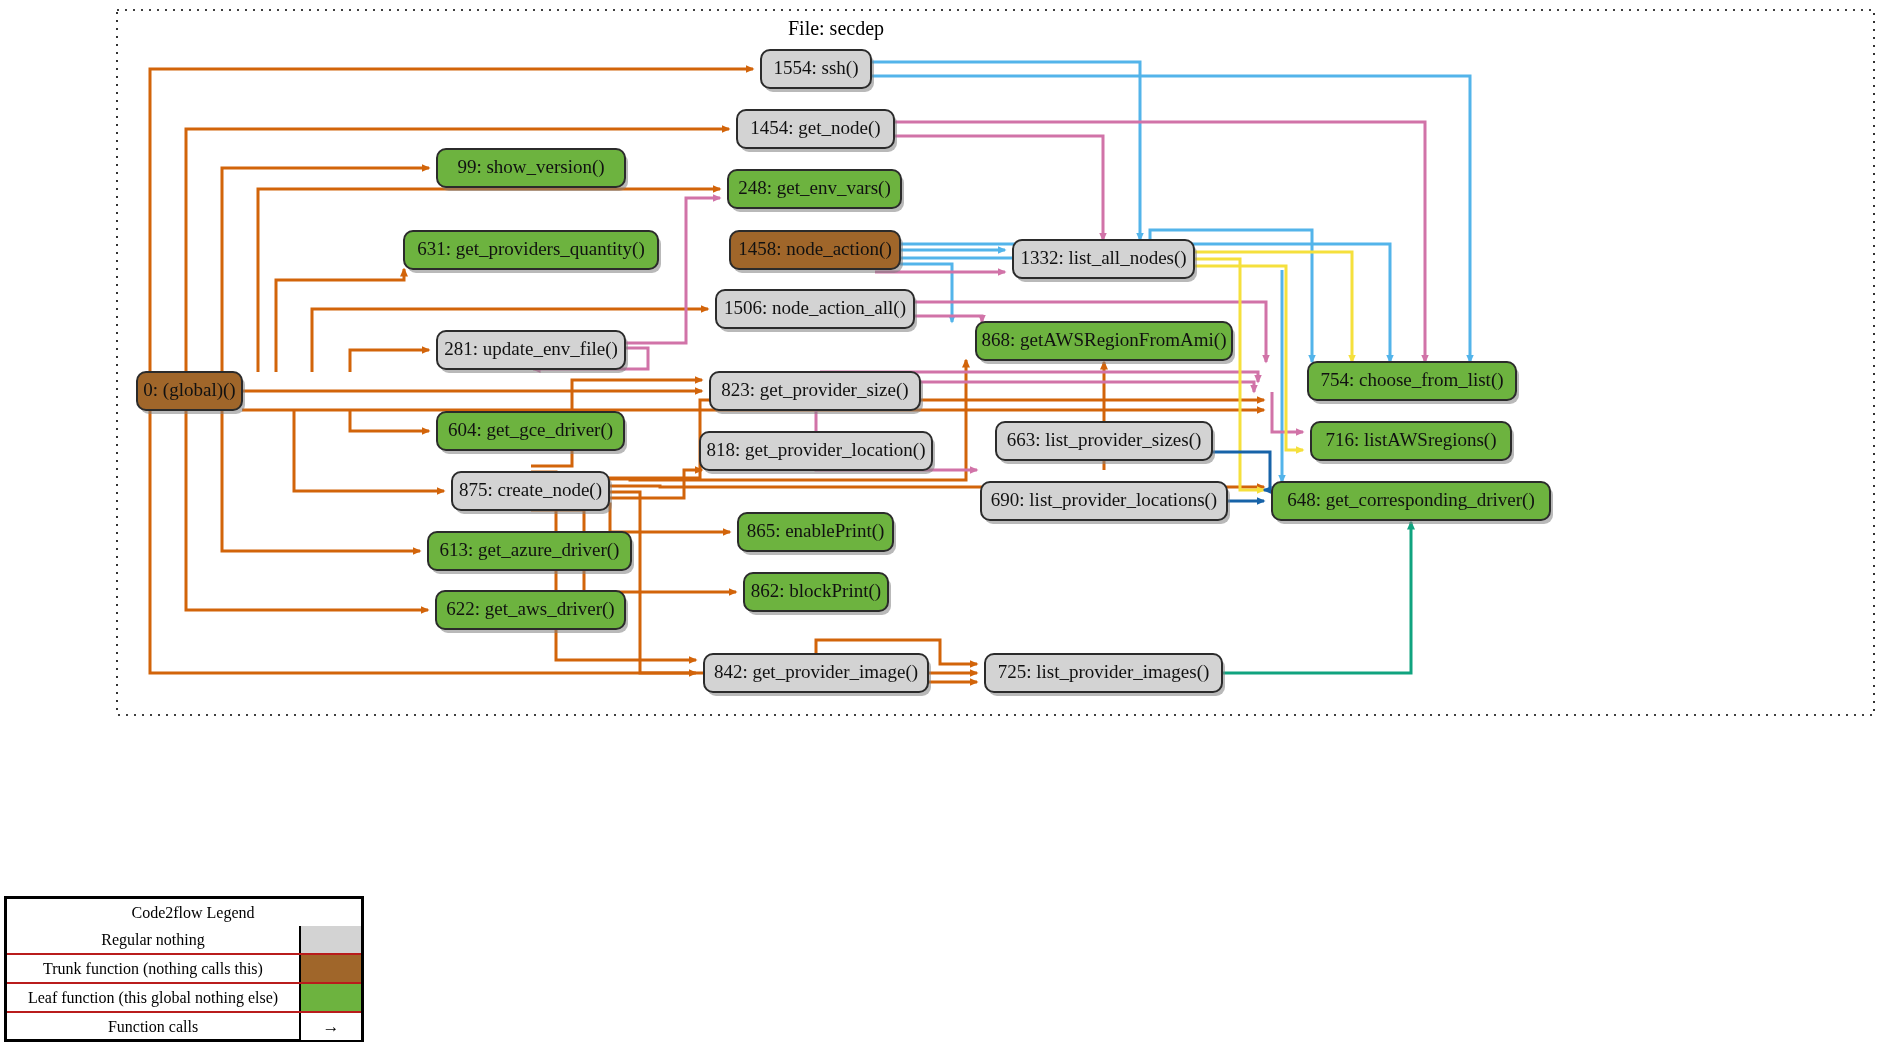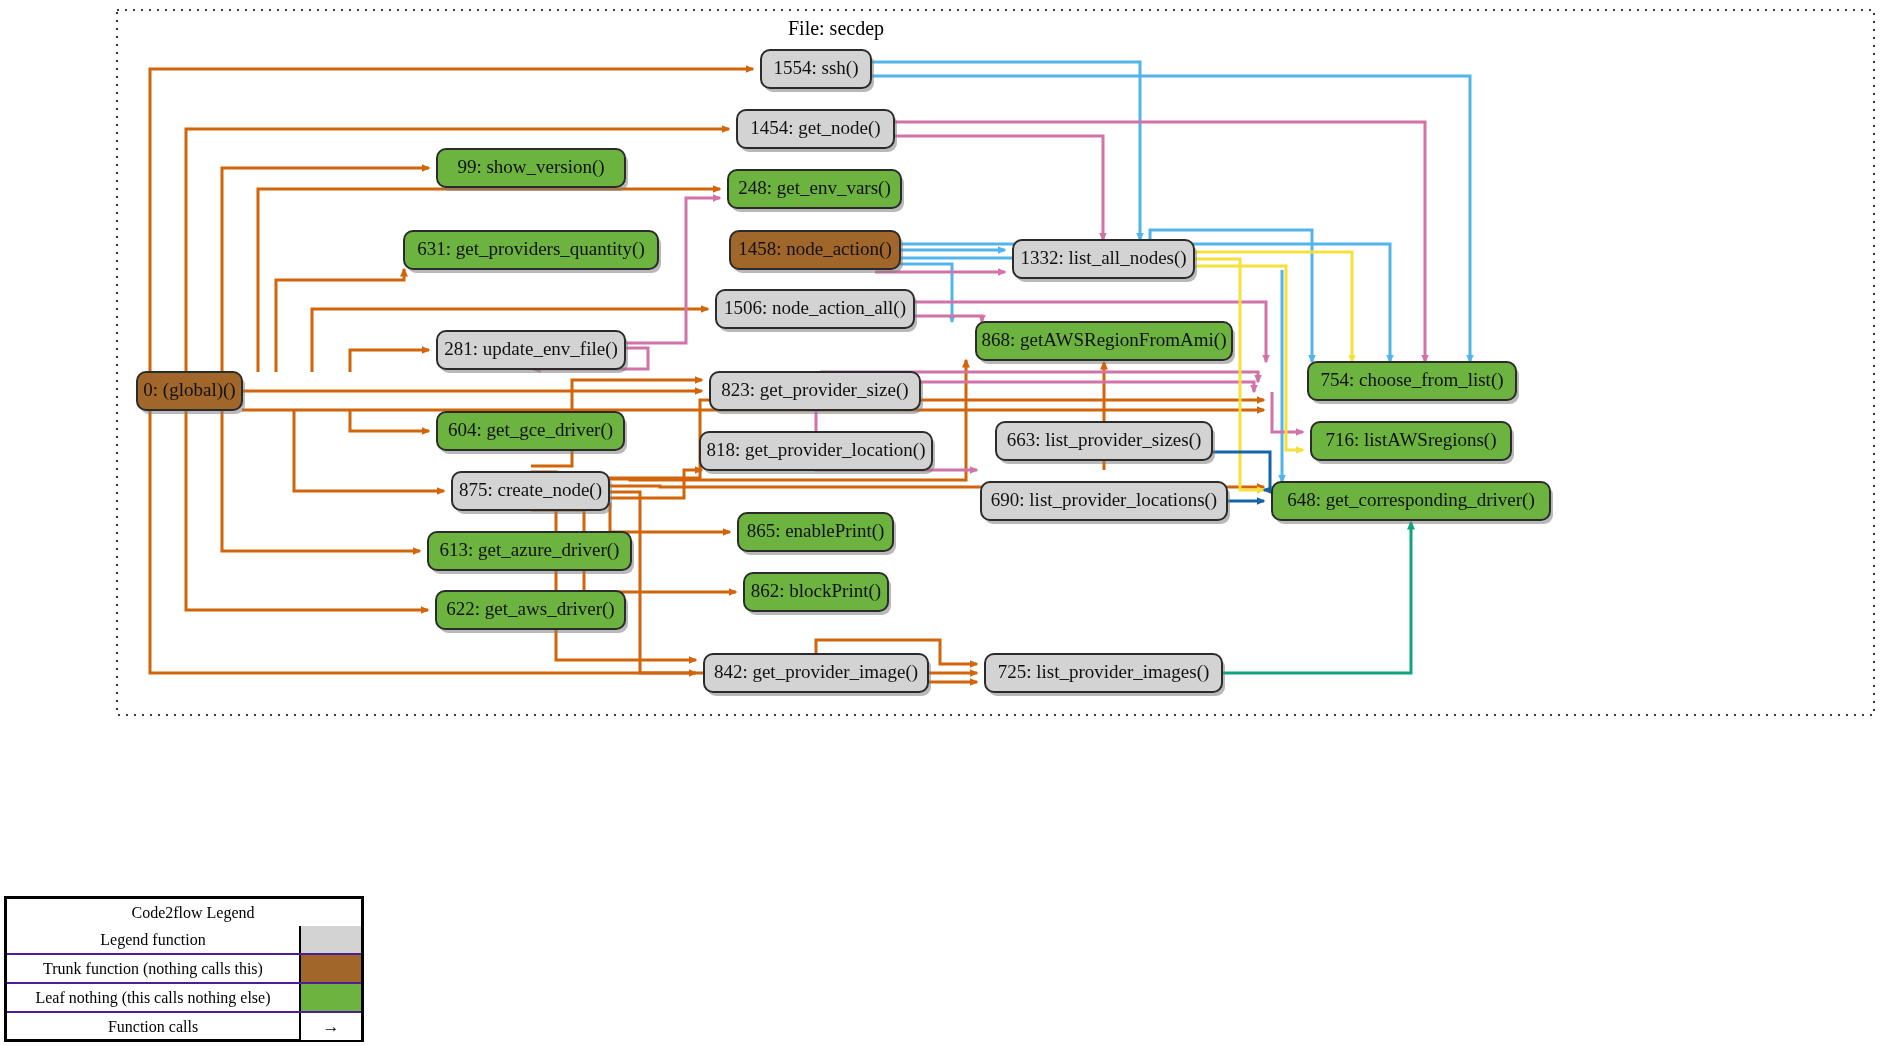--- a/index.html
+++ b/index.html
@@ -7,21 +7,21 @@
        font-family:"Liberation Serif","DejaVu Serif",serif;}
   #canvas{position:absolute;left:0;top:0;width:1891px;height:1046px;}
   .cluster-border{fill:none;stroke:#000000;stroke-width:1.6;stroke-dasharray:2 6;stroke-linecap:butt;}
   .node-rect{stroke:#2b2b2b;stroke-width:2;}
   .node-shadow{fill:#808080;opacity:.55;}
   .node-label{font-family:"Liberation Serif","DejaVu Serif",serif;font-size:19px;fill:#111111;
               text-anchor:middle;dominant-baseline:middle;}
   .cluster-title{font-family:"Liberation Serif","DejaVu Serif",serif;font-size:20px;fill:#000;text-anchor:middle;}
   .edge{fill:none;stroke-width:3;stroke-linecap:butt;stroke-linejoin:miter;}
   .legend-box{position:absolute;border:3px solid #000;background:#fff;box-sizing:border-box;}
-  .legend-row{display:flex;border-top:2px solid #4c1d95;height:27px;}
+  .legend-row{display:flex;border-top:2px solid #b91c1c;height:27px;}
   .legend-row.first{border-top:none;}
   .legend-text{flex:1 1 auto;display:flex;align-items:center;justify-content:center;
                font-family:"Liberation Serif","DejaVu Serif",serif;font-size:16px;color:#000;
                white-space:nowrap;padding:0 4px;}
   .legend-swatch{width:60px;border-left:2px solid #000;display:flex;align-items:center;justify-content:center;
                  font-family:"Liberation Serif","DejaVu Serif",serif;font-size:17px;color:#000;}
   .legend-title{height:27px;display:flex;align-items:center;justify-content:center;
                 font-family:"Liberation Serif","DejaVu Serif",serif;font-size:16px;color:#000;margin-left:18px;}
 </style>
 </head>
@@ -271,28 +271,28 @@
         <rect class="node-shadow" x="1275" y="486" width="278" height="38" rx="9"></rect>
         <rect class="node-rect" x="1272" y="482" width="278" height="38" rx="9" fill="#6db33f"></rect>
         <text class="node-label" x="1411" y="502">648: get_corresponding_driver()</text>
       </g>
     </g>
 </svg>
 
 <div class="legend-box" style="left:4px;top:896px;width:360px;height:146px;">
   <div class="legend-title">Code2flow Legend</div>
   <div class="legend-row first">
-    <div class="legend-text">Legend function</div>
+    <div class="legend-text">Regular nothing</div>
     <div class="legend-swatch" style="background:#d3d3d3;"></div>
   </div>
   <div class="legend-row">
     <div class="legend-text">Trunk function (nothing calls this)</div>
     <div class="legend-swatch" style="background:#a0662a;"></div>
   </div>
   <div class="legend-row">
-    <div class="legend-text">Leaf nothing (this calls nothing else)</div>
+    <div class="legend-text">Leaf function (this global nothing else)</div>
     <div class="legend-swatch" style="background:#6db33f;"></div>
   </div>
   <div class="legend-row">
     <div class="legend-text">Function calls</div>
     <div class="legend-swatch" style="background:#ffffff;">→</div>
   </div>
 </div>
 
 </body></html>

